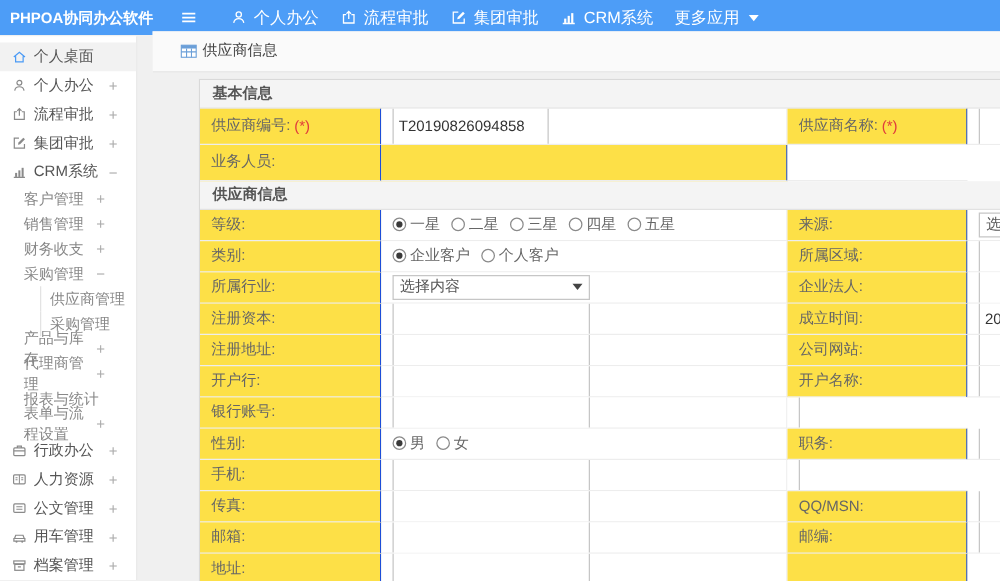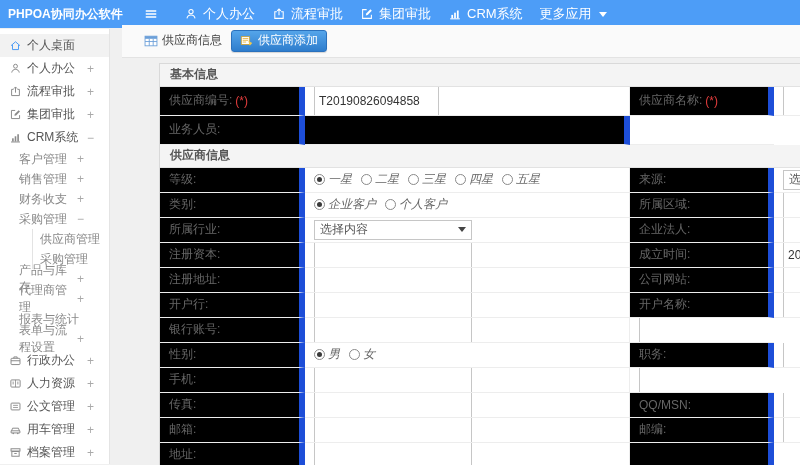--- a/index.html
+++ b/index.html
@@ -38,35 +38,35 @@
 
   
   .form-box { width:1000px; background:#fff; border:1px solid #d9d9d9; }
   .sec-header { height:23px; background:#f4f4f4; border-bottom:1px solid #e2e2e2;
     display:flex; align-items:center; padding-left:10px; font-size:12px; font-weight:bold; color:#555; }
   .frow { display:grid; grid-template-columns:145px 325px 144px 1fr; }
   .sec0 .frow { height:29px; }
   .sec1 .frow { height:25px; }
   .fcell { display:flex; align-items:center; font-size:12px; color:#666; padding:0 9px;
     border-bottom:1px solid #ededed; overflow:hidden; white-space:nowrap; }
-  .flabel { background:#000000; border-right:6px solid #1d4ed8; }
+  .flabel { background:#fde047; border-right:1px solid #1d4ed8; }
   .ffield { background:#fff; border-right:1px solid #ededed; }
   .ffield.last { border-right:none; }
   .req { color:#e03c3c; margin-left:3px; }
 
   .txt { height:32px; border:1px solid #c6c6c6; font-size:12px; padding:0 4px; color:#333;
     font-family:"Liberation Sans","DejaVu Sans",sans-serif; background:#fff; }
   .txt.gray { background:#ececec; }
   .pick-link { color:#2a8be4; font-size:12px; margin-left:9px; cursor:pointer; }
 
   .selectbox { height:20px; border:1px solid #c6c6c6; background:#fff; display:flex; align-items:center;
     font-size:12px; color:#555; padding:0 5px; justify-content:space-between; cursor:pointer; }
   .sel-caret { width:0; height:0; border-left:4px solid transparent; border-right:4px solid transparent; border-top:5px solid #444; }
 
-  .radios { display:flex; align-items:center; gap:9px;font-style:italic; }
+  .radios { display:flex; align-items:center; gap:9px; }
   .radio-opt { display:flex; align-items:center; gap:3px; cursor:pointer; }
   .rdot { width:11px; height:11px; border:1px solid #8a8a8a; border-radius:50%; background:#fff; position:relative; flex:none; }
   .rdot.sel::after { content:''; position:absolute; left:2px; top:2px; right:2px; bottom:2px; background:#3a3a3a; border-radius:50%; }
 
   svg { display:block; }
 </style>
 </head>
 <body>
 
 <div class="topbar">
@@ -267,30 +267,20 @@
         <div class="tab">
           <span class="ic">
             <svg viewBox="0 0 16 16" width="14" height="14">
               <rect x="1.2" y="2.5" width="13.6" height="11" fill="#fff" stroke="#6b9fd8"></rect>
               <rect x="1.2" y="2.5" width="13.6" height="3" fill="#6b9fd8"></rect>
               <path d="M1.2 8.6h13.6M6 5.5v8M10.5 5.5v8" stroke="#6b9fd8" fill="none"></path>
             </svg>
           </span>
           <span>供应商信息</span>
         </div>
-        <button class="tab-active">
-          <span class="ic">
-            <svg viewBox="0 0 16 16" width="14" height="14">
-              <rect x="1.5" y="3" width="9.5" height="9" fill="#fff" stroke="#caa23a"></rect>
-              <path d="M3 5.2h6.5M3 7.2h6.5M3 9.2h4" stroke="#e8b33c" fill="none"></path>
-              <path d="M9.5 8l4.5 2.2-2.8 3.2z" fill="#f2c94c"></path>
-            </svg>
-          </span>
-          <span>供应商添加</span>
-        </button>
       </div>
     <div class="content">
       <div class="form-box" id="formbox">
           <div class="sec0">
             <div class="sec-header">基本信息</div>
             <div class="frow">
               <div class="fcell flabel">
                 <span>供应商编号:</span>
                 <span class="req">(*)</span>
               </div>

